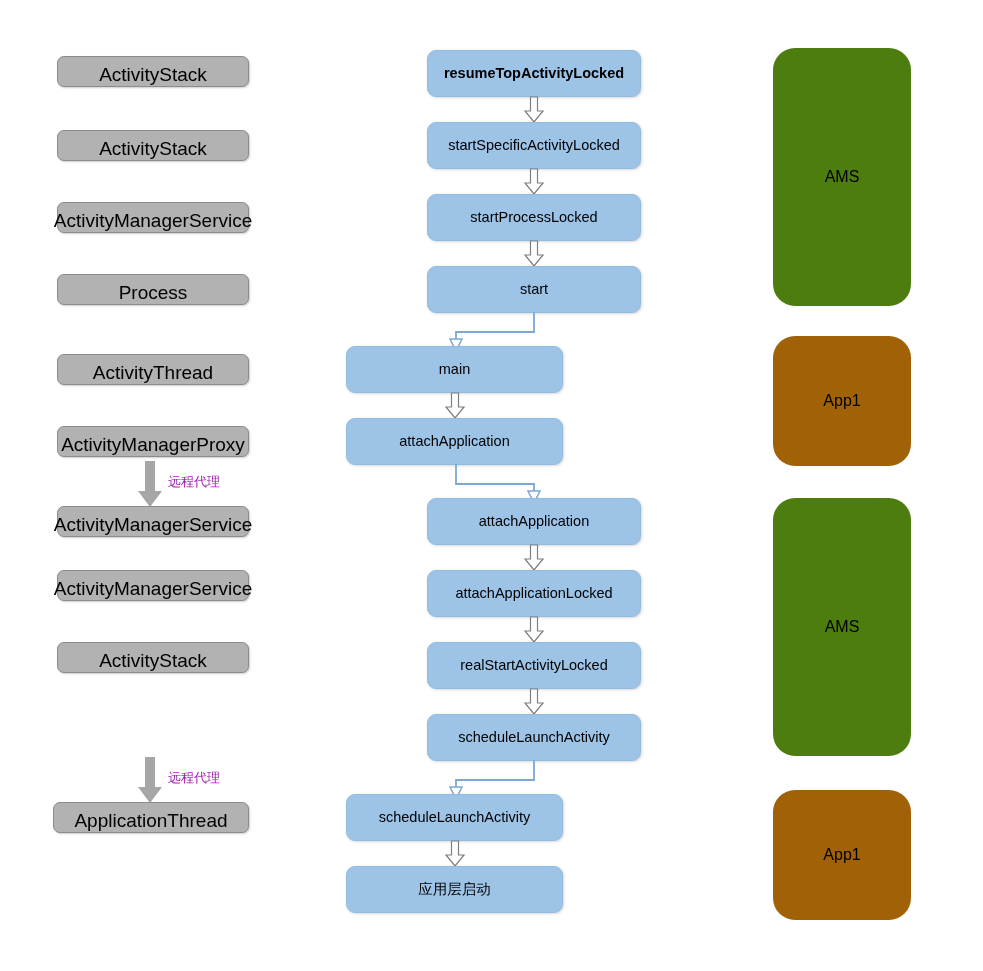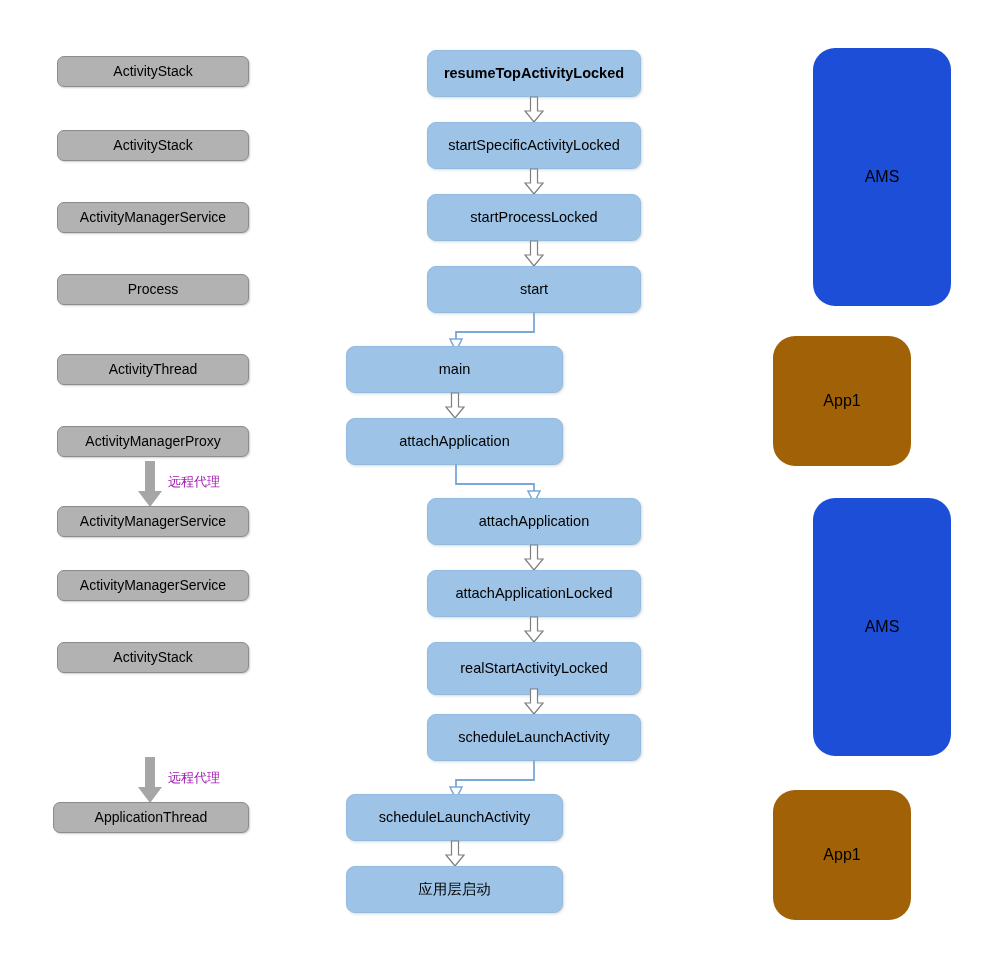--- a/index.html
+++ b/index.html
@@ -31,44 +31,45 @@
     justify-content: center;
     text-align: center;
     color: #000000;
     line-height: 1.15;
     border-radius: 7px;
   }
 
   .gray-node {
     background: #b2b2b2;
     border: 1px solid #8c8c8c;
-    font-size: 14px;
+    font-size: 19px;
     border-radius: 7px;
     box-shadow: 1px 1px 2px rgba(0,0,0,0.20);
+    align-items: flex-end;
   }
 
   .blue-node {
     background: #9dc3e6;
     border: 1px solid #93bbe0;
     font-size: 14.5px;
     border-radius: 9px;
     box-shadow: 1px 1px 3px rgba(0,0,0,0.16);
   }
 
   .lane {
     position: absolute;
     box-sizing: border-box;
     display: flex;
     align-items: center;
     justify-content: center;
     border-radius: 22px;
     font-size: 16px;
     color: #000000;
   }
-  .lane-green { background: #1d4ed8; margin-left: 40px; }
+  .lane-green { background: #4d7c0f; }
   .lane-yellow { background: #a16207; }
 
   
   .block-arrow {
     position: absolute;
   }
 
   
   .gray-arrow {
     position: absolute;
@@ -201,21 +202,21 @@
   </svg>
 
   <div class="node blue-node" style="left:427px; top:570px; width:214px; height:47px;">
     <span>attachApplicationLocked</span>
   </div>
 
   <svg class="block-arrow" style="left:523px; top:616px;" width="22" height="28" viewBox="0 0 22 28">
     <polygon points="7.5,1 14.5,1 14.5,15 20,15 11,26 2,15 7.5,15" fill="#ffffff" stroke="#7f7f7f" stroke-width="1.2"></polygon>
   </svg>
 
-  <div class="node blue-node" style="left:427px; top:642px; width:214px; height:53px;">
+  <div class="node blue-node" style="left:427px; top:642px; width:214px; height:47px;">
     <span>realStartActivityLocked</span>
   </div>
 
   <svg class="block-arrow" style="left:523px; top:688px;" width="22" height="28" viewBox="0 0 22 28">
     <polygon points="7.5,1 14.5,1 14.5,15 20,15 11,26 2,15 7.5,15" fill="#ffffff" stroke="#7f7f7f" stroke-width="1.2"></polygon>
   </svg>
 
   <div class="node blue-node" style="left:427px; top:714px; width:214px; height:47px;">
     <span>scheduleLaunchActivity</span>
   </div>

